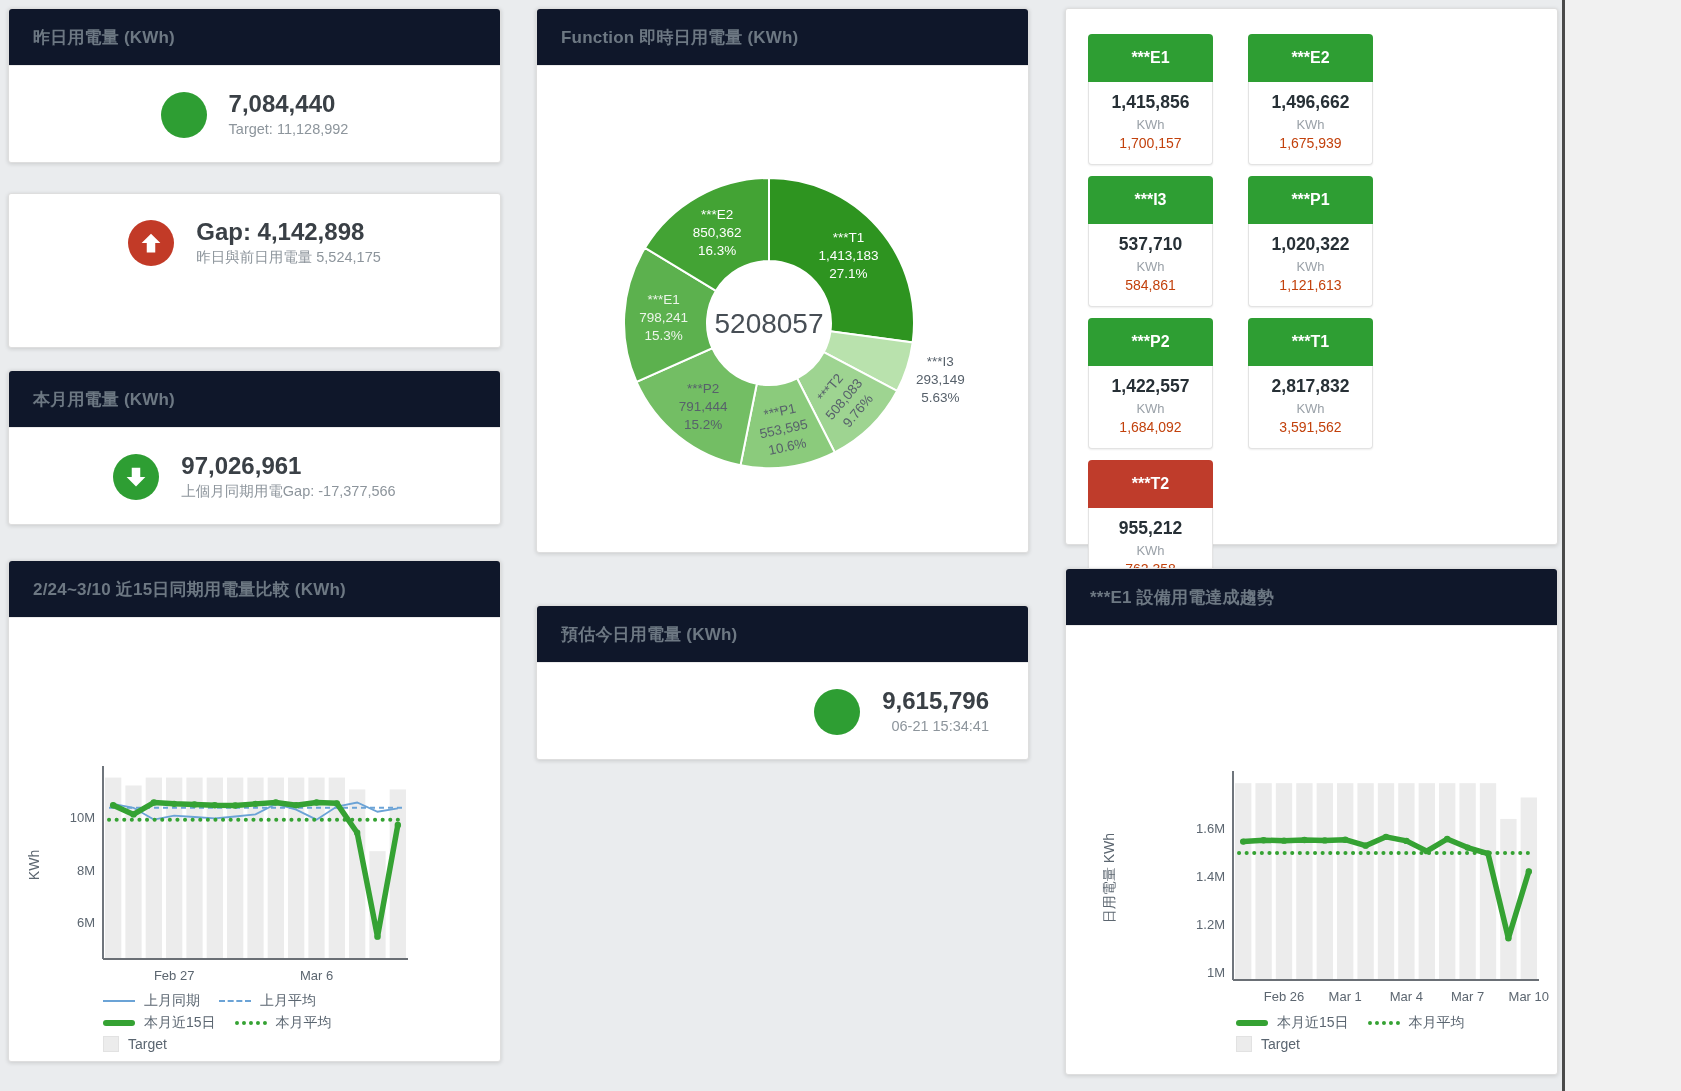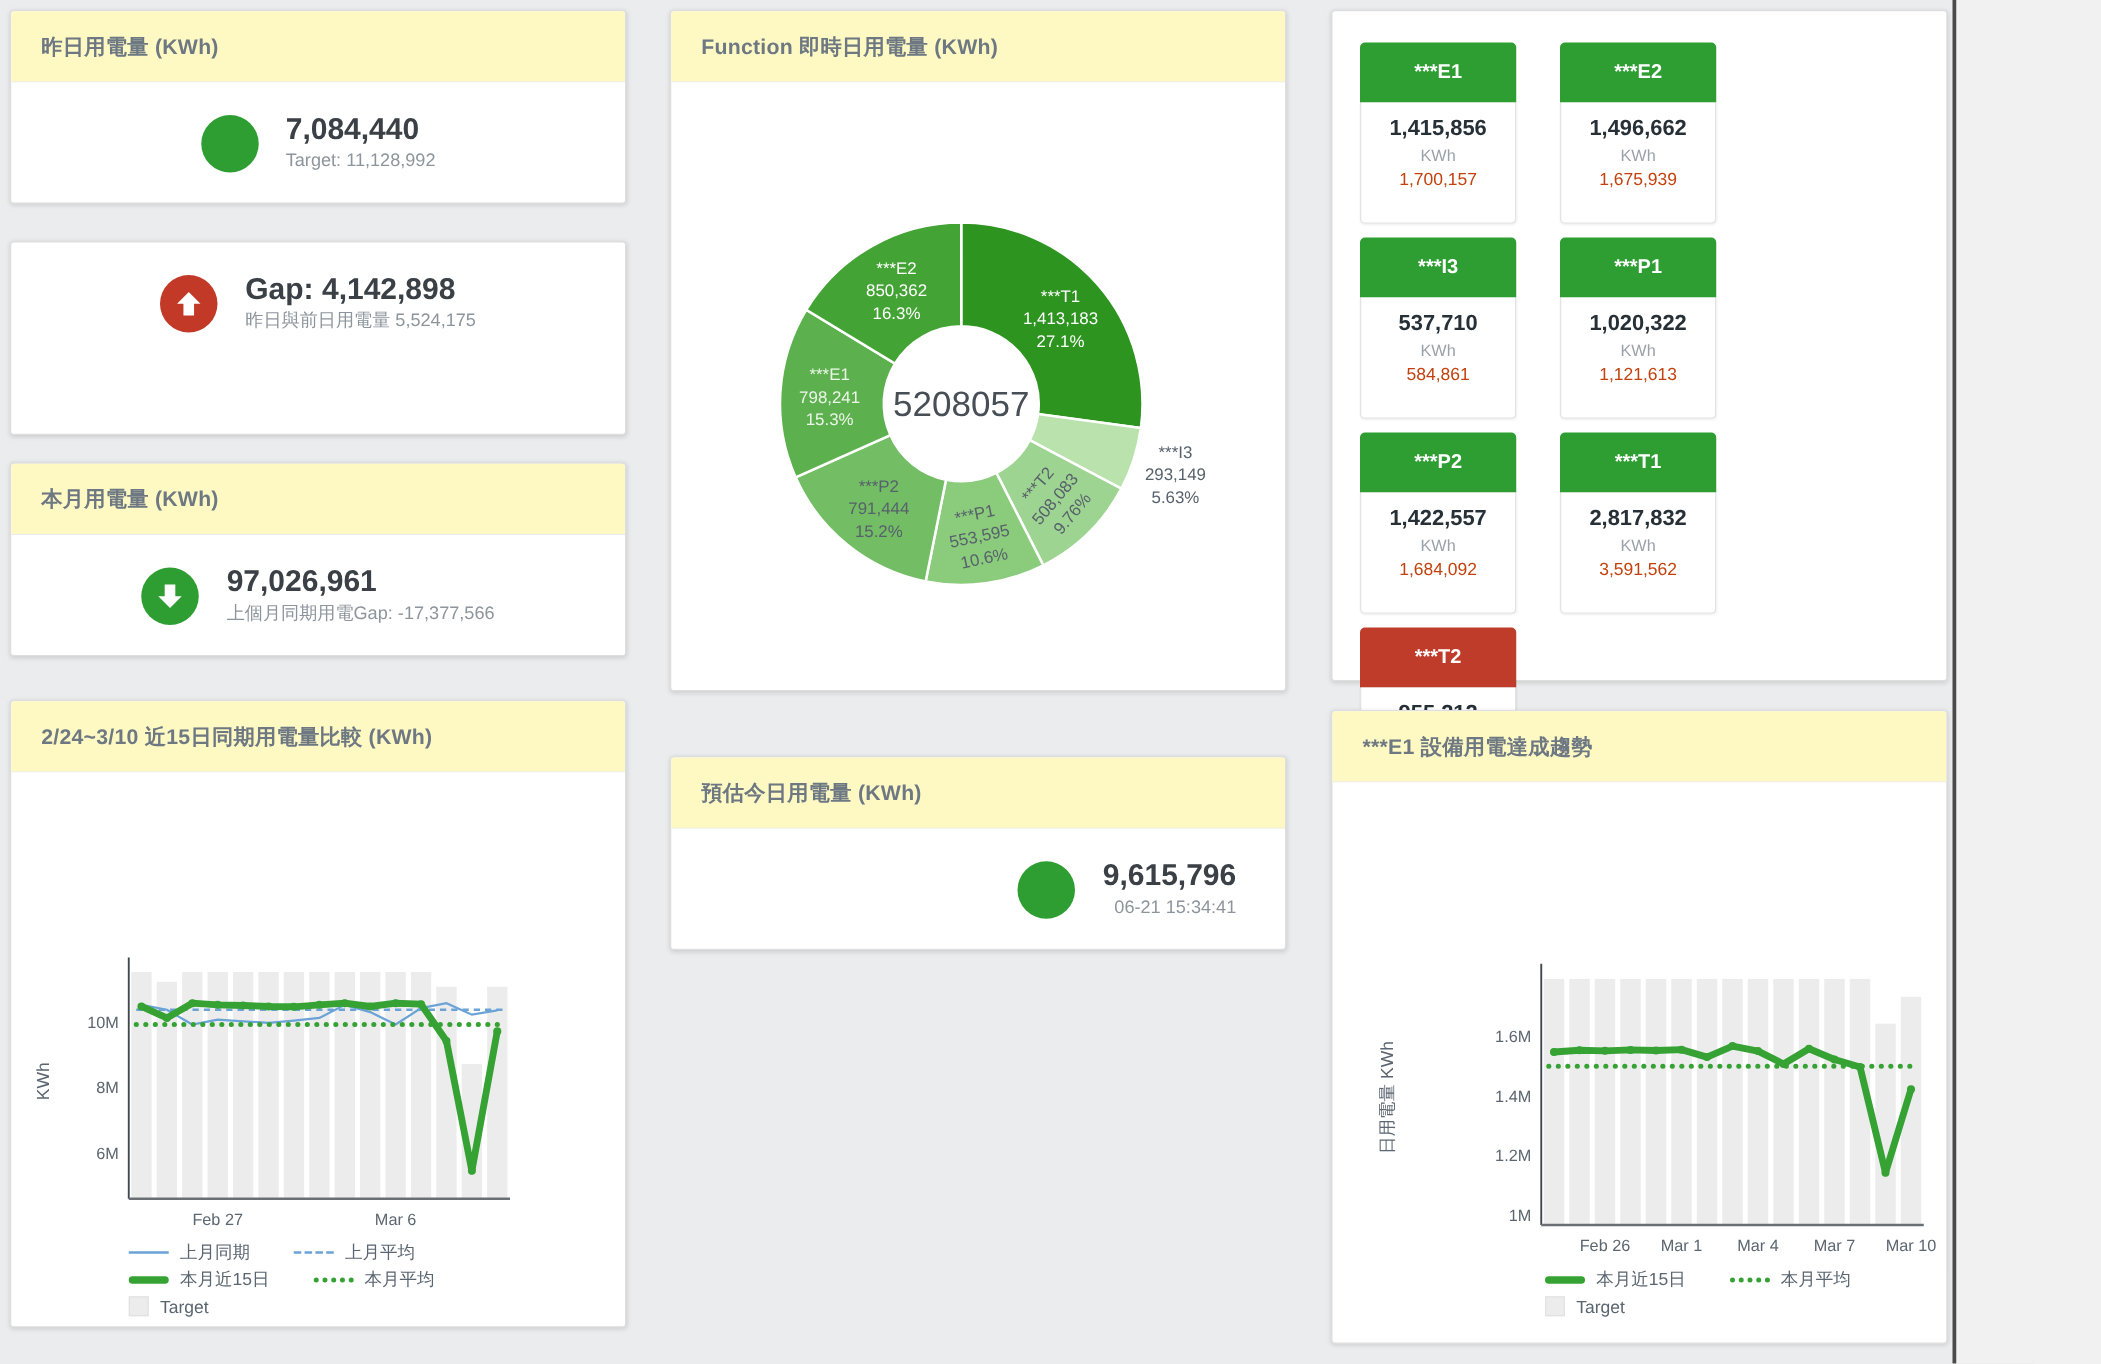--- a/index.html
+++ b/index.html
@@ -7,55 +7,55 @@
     font-family:"Liberation Sans","DejaVu Sans",sans-serif;
     background:#eaecee;
     -webkit-font-smoothing:antialiased;
   }
   .canvas{position:relative;width:1681px;height:1091px;background:#eaecee;overflow:hidden;}
   .right-strip{position:absolute;top:0;height:1091px;left:1565px;width:116px;background:#f1f1f1;}
   .page-divider{position:absolute;top:0;height:1091px;left:1562px;width:3px;background:#4a4a4a;}
 
   .panel{position:absolute;background:#ffffff;border:1px solid #dedede;border-radius:3px;
          box-shadow:0 1px 4px rgba(0,0,0,.14);box-sizing:border-box;}
-  .panel-header{height:57px;display:flex;align-items:center;padding:0 24px;background:#fef9c3;
+  .panel-header{height:57px;display:flex;align-items:center;padding:0 24px;background:#0f172a;
                 border-bottom:1px solid #ebebeb;border-radius:3px 3px 0 0;box-sizing:border-box;}
   .panel-title{margin:0;font-size:17px;font-weight:700;color:#6d7883;letter-spacing:.2px;}
   .panel-body{position:relative;}
 
   
   .stat{display:flex;align-items:center;justify-content:center;gap:22px;height:97px;}
   .stat--right{justify-content:flex-end;padding-right:39px;}
   .stat--right .stat-text{text-align:right;}
   .dot{width:46px;height:46px;border-radius:50%;flex:0 0 auto;display:flex;align-items:center;justify-content:center;}
   .stat-value{font-size:24px;font-weight:700;color:#3a4046;line-height:1.2;}
   .stat-sub{font-size:14.5px;color:#8d959c;margin-top:2px;line-height:1.3;}
   .arrow-svg{width:30px;height:30px;display:block;}
 
   
   .lights-grid{display:flex;flex-wrap:wrap;padding:25px 0 0 22px;}
   .tile{width:125px;margin:0 35px 11px 0;border-radius:4px;}
   .tile-head{height:48px;line-height:48px;text-align:center;color:#fff;font-size:16px;font-weight:700;
              border-radius:4px 4px 0 0;}
   .tile-body{border:1px solid #e3e3e3;border-top:none;border-radius:0 0 4px 4px;text-align:center;
-             padding:10px 2px 27px;background:#fff;box-shadow:0 1px 2px rgba(0,0,0,.07);}
+             padding:10px 2px 13px;background:#fff;box-shadow:0 1px 2px rgba(0,0,0,.07);}
   .tile-value{font-size:17.5px;font-weight:700;color:#273036;}
   .tile-unit{font-size:13px;color:#9aa1a8;margin-top:4px;}
   .tile-target{font-size:14px;color:#c2410c;margin-top:3px;}
 
   
   svg text.tick{font-size:13px;fill:#5c6670;font-family:"Liberation Sans","DejaVu Sans",sans-serif;}
   svg text.axis-label{font-size:14px;fill:#5c6670;font-family:"Liberation Sans","DejaVu Sans",sans-serif;}
   svg text.slice-label{font-size:13.5px;font-family:"Liberation Sans","DejaVu Sans",sans-serif;}
   svg text.donut-center{font-size:28px;fill:#474e55;font-family:"Liberation Sans","DejaVu Sans",sans-serif;}
 
   .legend{display:flex;flex-direction:column;gap:4px;}
   .legend--compare{padding-left:94px;margin-top:2px;}
   .legend--trend{padding-left:170px;margin-top:2px;}
-  .lg-row{display:flex;align-items:center;gap:35px;}
+  .lg-row{display:flex;align-items:center;gap:19px;}
   .lg-item{display:inline-flex;align-items:center;gap:9px;cursor:pointer;}
   .lg-label{font-size:14px;color:#5a6570;}
   .lg-icon{display:inline-block;width:32px;height:0;}
   .lg-thin{border-top:2.5px solid;}
   .lg-dashed{border-top:2.5px dashed;}
   .lg-thick{height:6px;border-radius:3px;}
   .lg-dotted{border-top:4px dotted;}
   .lg-target{width:14px;height:14px;background:#ececec;border:1px solid #e2e2e2;}
 </style>
 </head>

